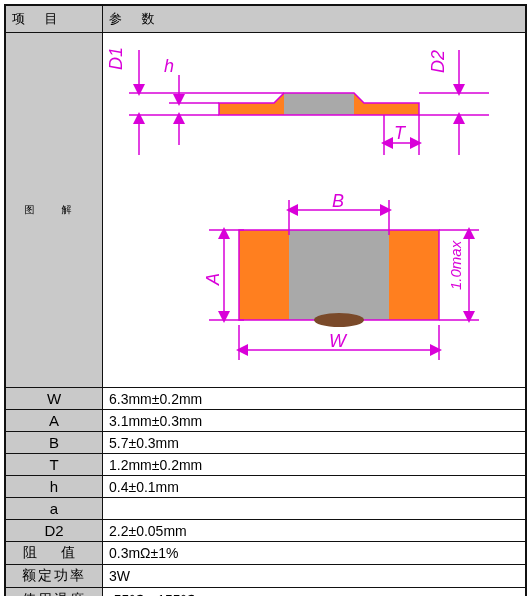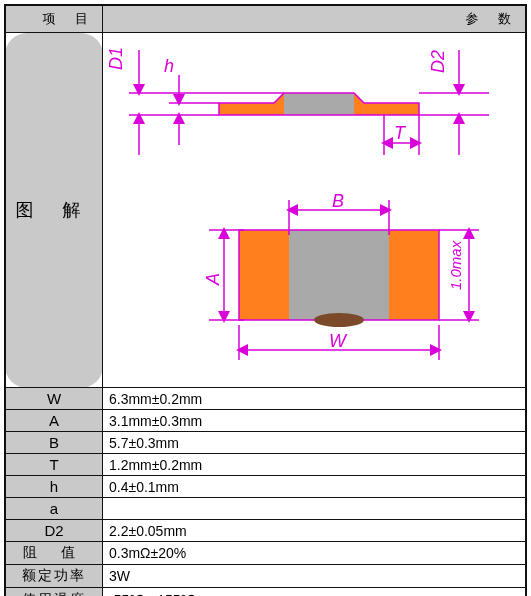--- a/index.html
+++ b/index.html
@@ -16,31 +16,30 @@
     border: 2px solid #111;
   }
   table.outer td, table.outer th {
     border: 1px solid #111;
     padding: 2px 6px;
   }
   th.hdr {
     background: #c9c9c9;
     font-weight: normal;
     letter-spacing: 8px;
-    text-align: right;
+    text-align: left;
     height: 22px;
   }
   td.leftcol {
     width: 105px;
     text-align: center;
     background: #c9c9c9;
     letter-spacing: 12px;
-    font-size: 18px;
+    font-size: 10px;
     vertical-align: middle;
-    border-radius: 22px;
   }
   td.param-name {
     width: 105px;
     text-align: center;
     background: #c9c9c9;
     font-size: 15px;
   }
   td.param-name.cn { letter-spacing: 10px; font-size: 14px; }
   td.param-val {
     background: #fff;
@@ -169,21 +168,21 @@
       <tr>
         <td class="param-name">a</td>
         <td class="param-val"></td>
       </tr>
       <tr>
         <td class="param-name">D2</td>
         <td class="param-val">2.2±0.05mm</td>
       </tr>
       <tr>
         <td class="param-name cn" style="letter-spacing: 10px;">阻 值</td>
-        <td class="param-val">0.3mΩ±20%</td>
+        <td class="param-val">0.3mΩ±1%</td>
       </tr>
       <tr>
         <td class="param-name cn" style="letter-spacing: 2px;">额定功率</td>
         <td class="param-val">3W</td>
       </tr>
       <tr>
         <td class="param-name cn" style="letter-spacing: 2px;">使用温度</td>
         <td class="param-val">-55℃～155℃</td>
       </tr>
     </tbody>

